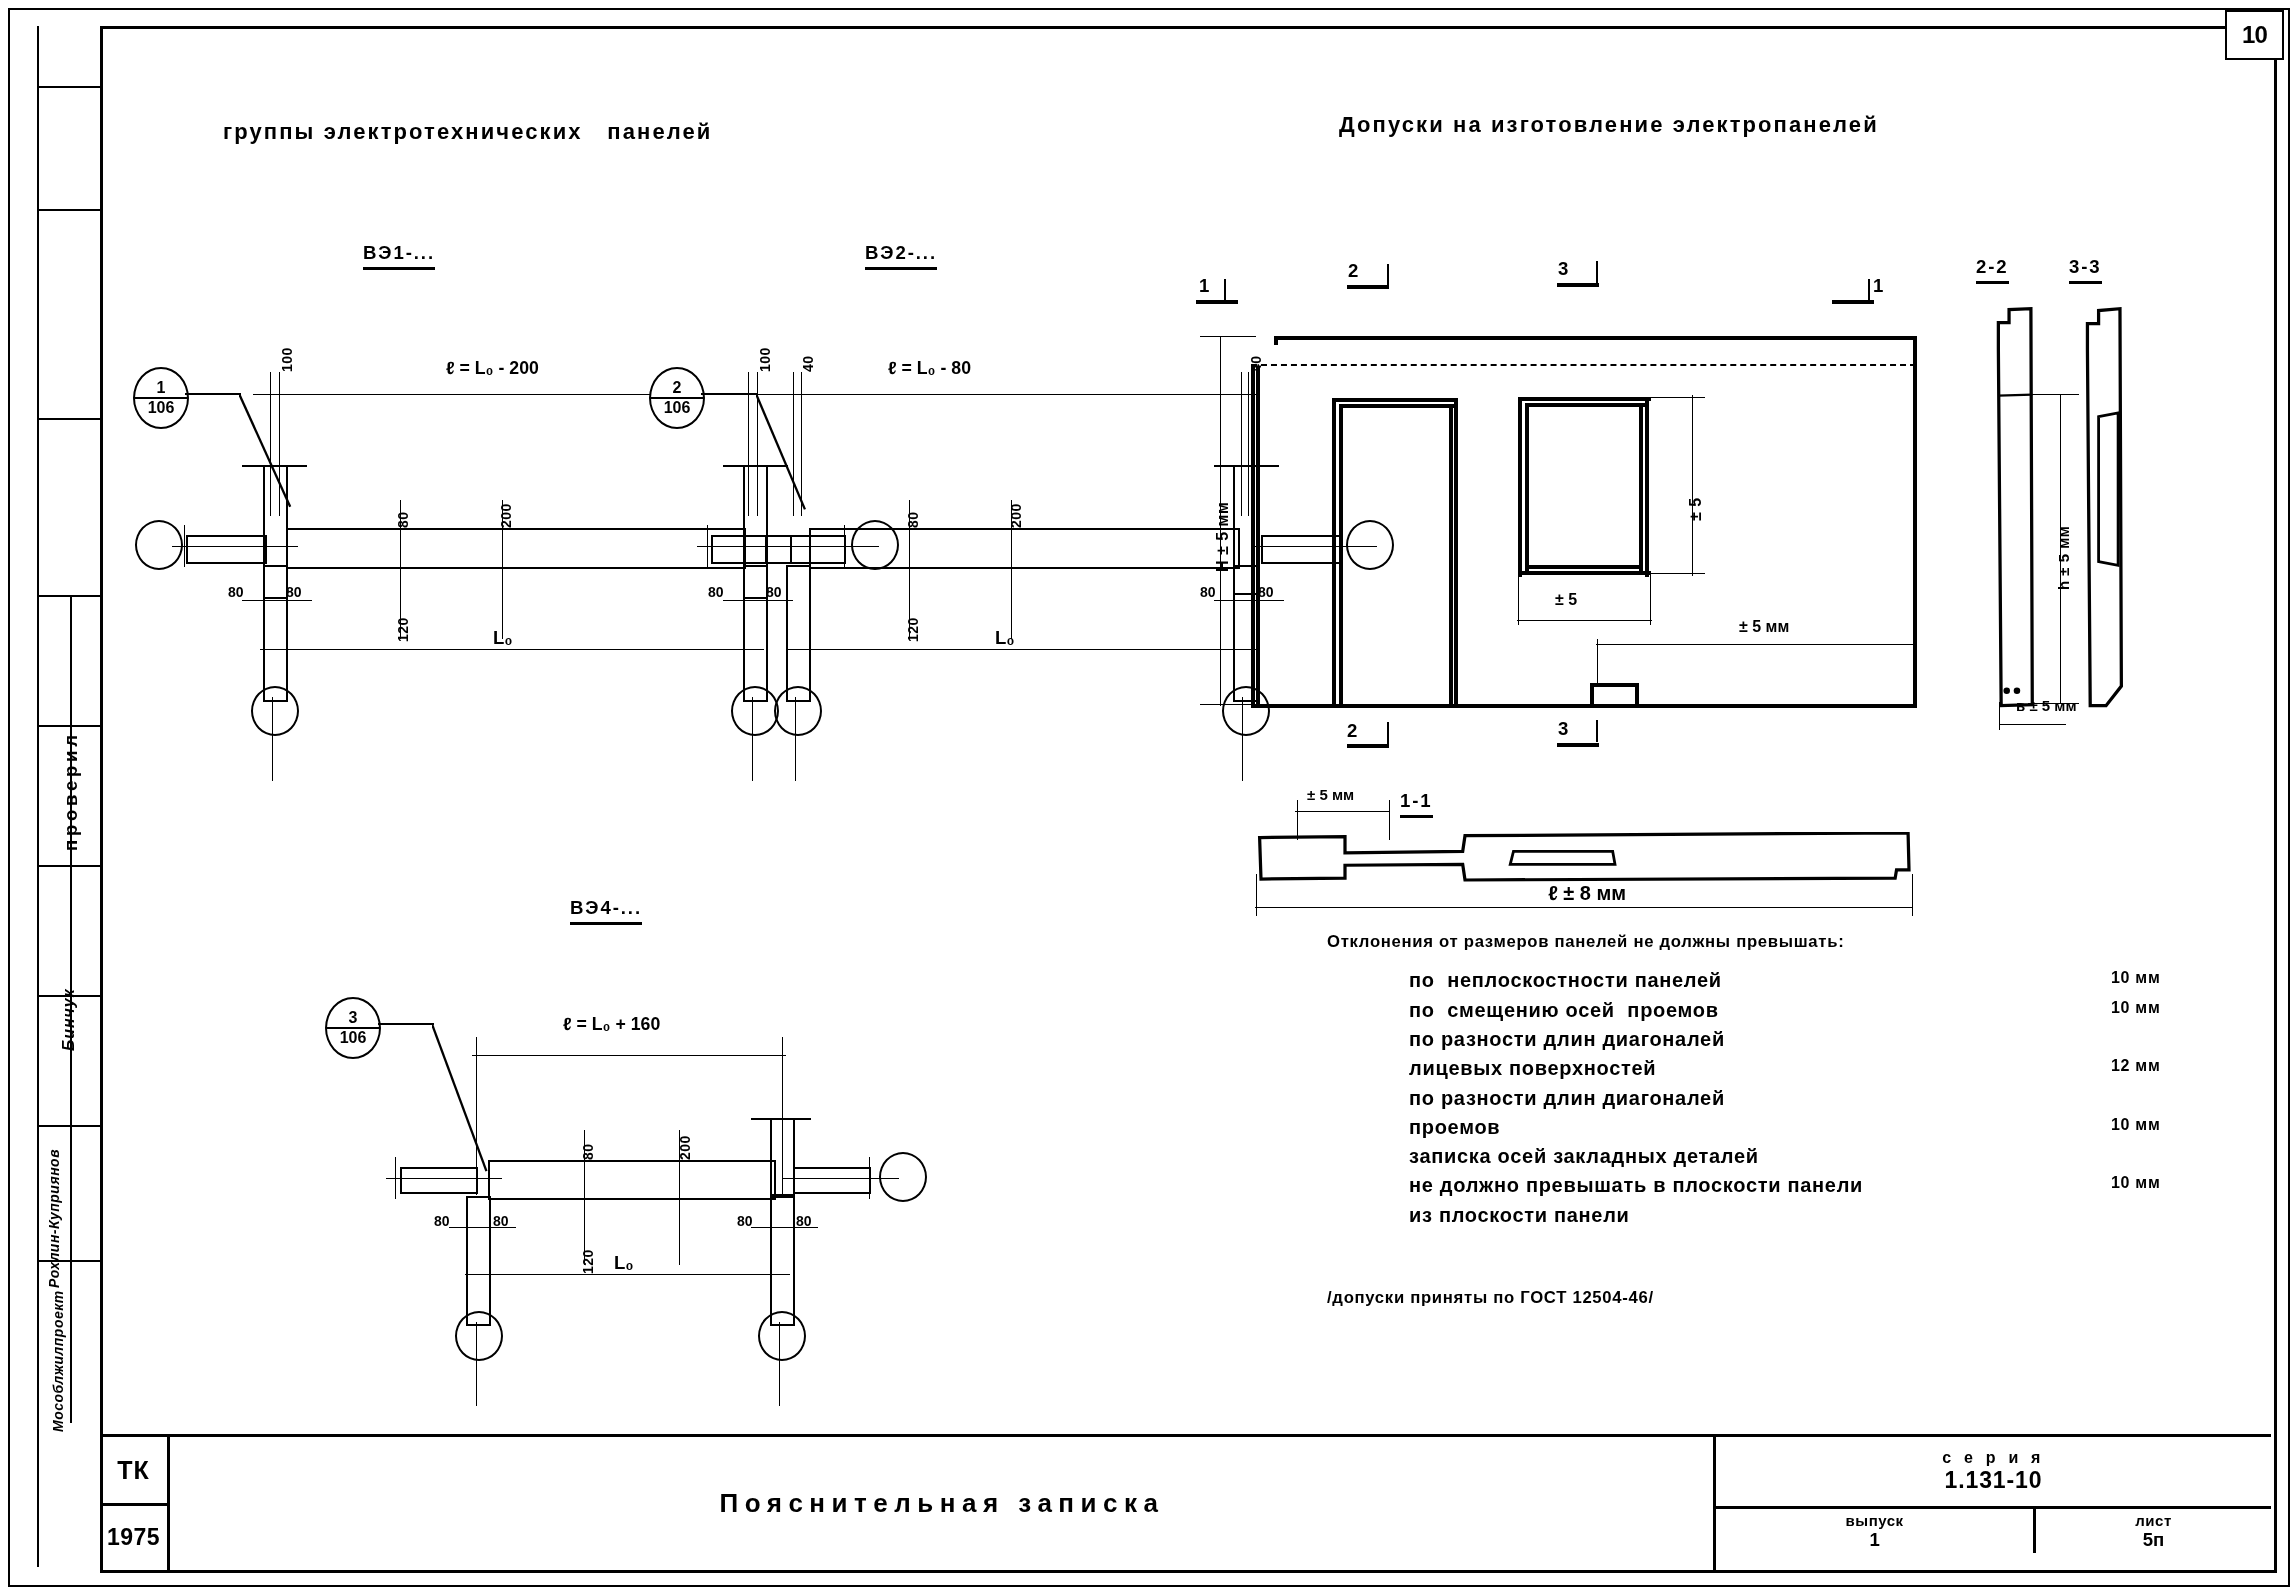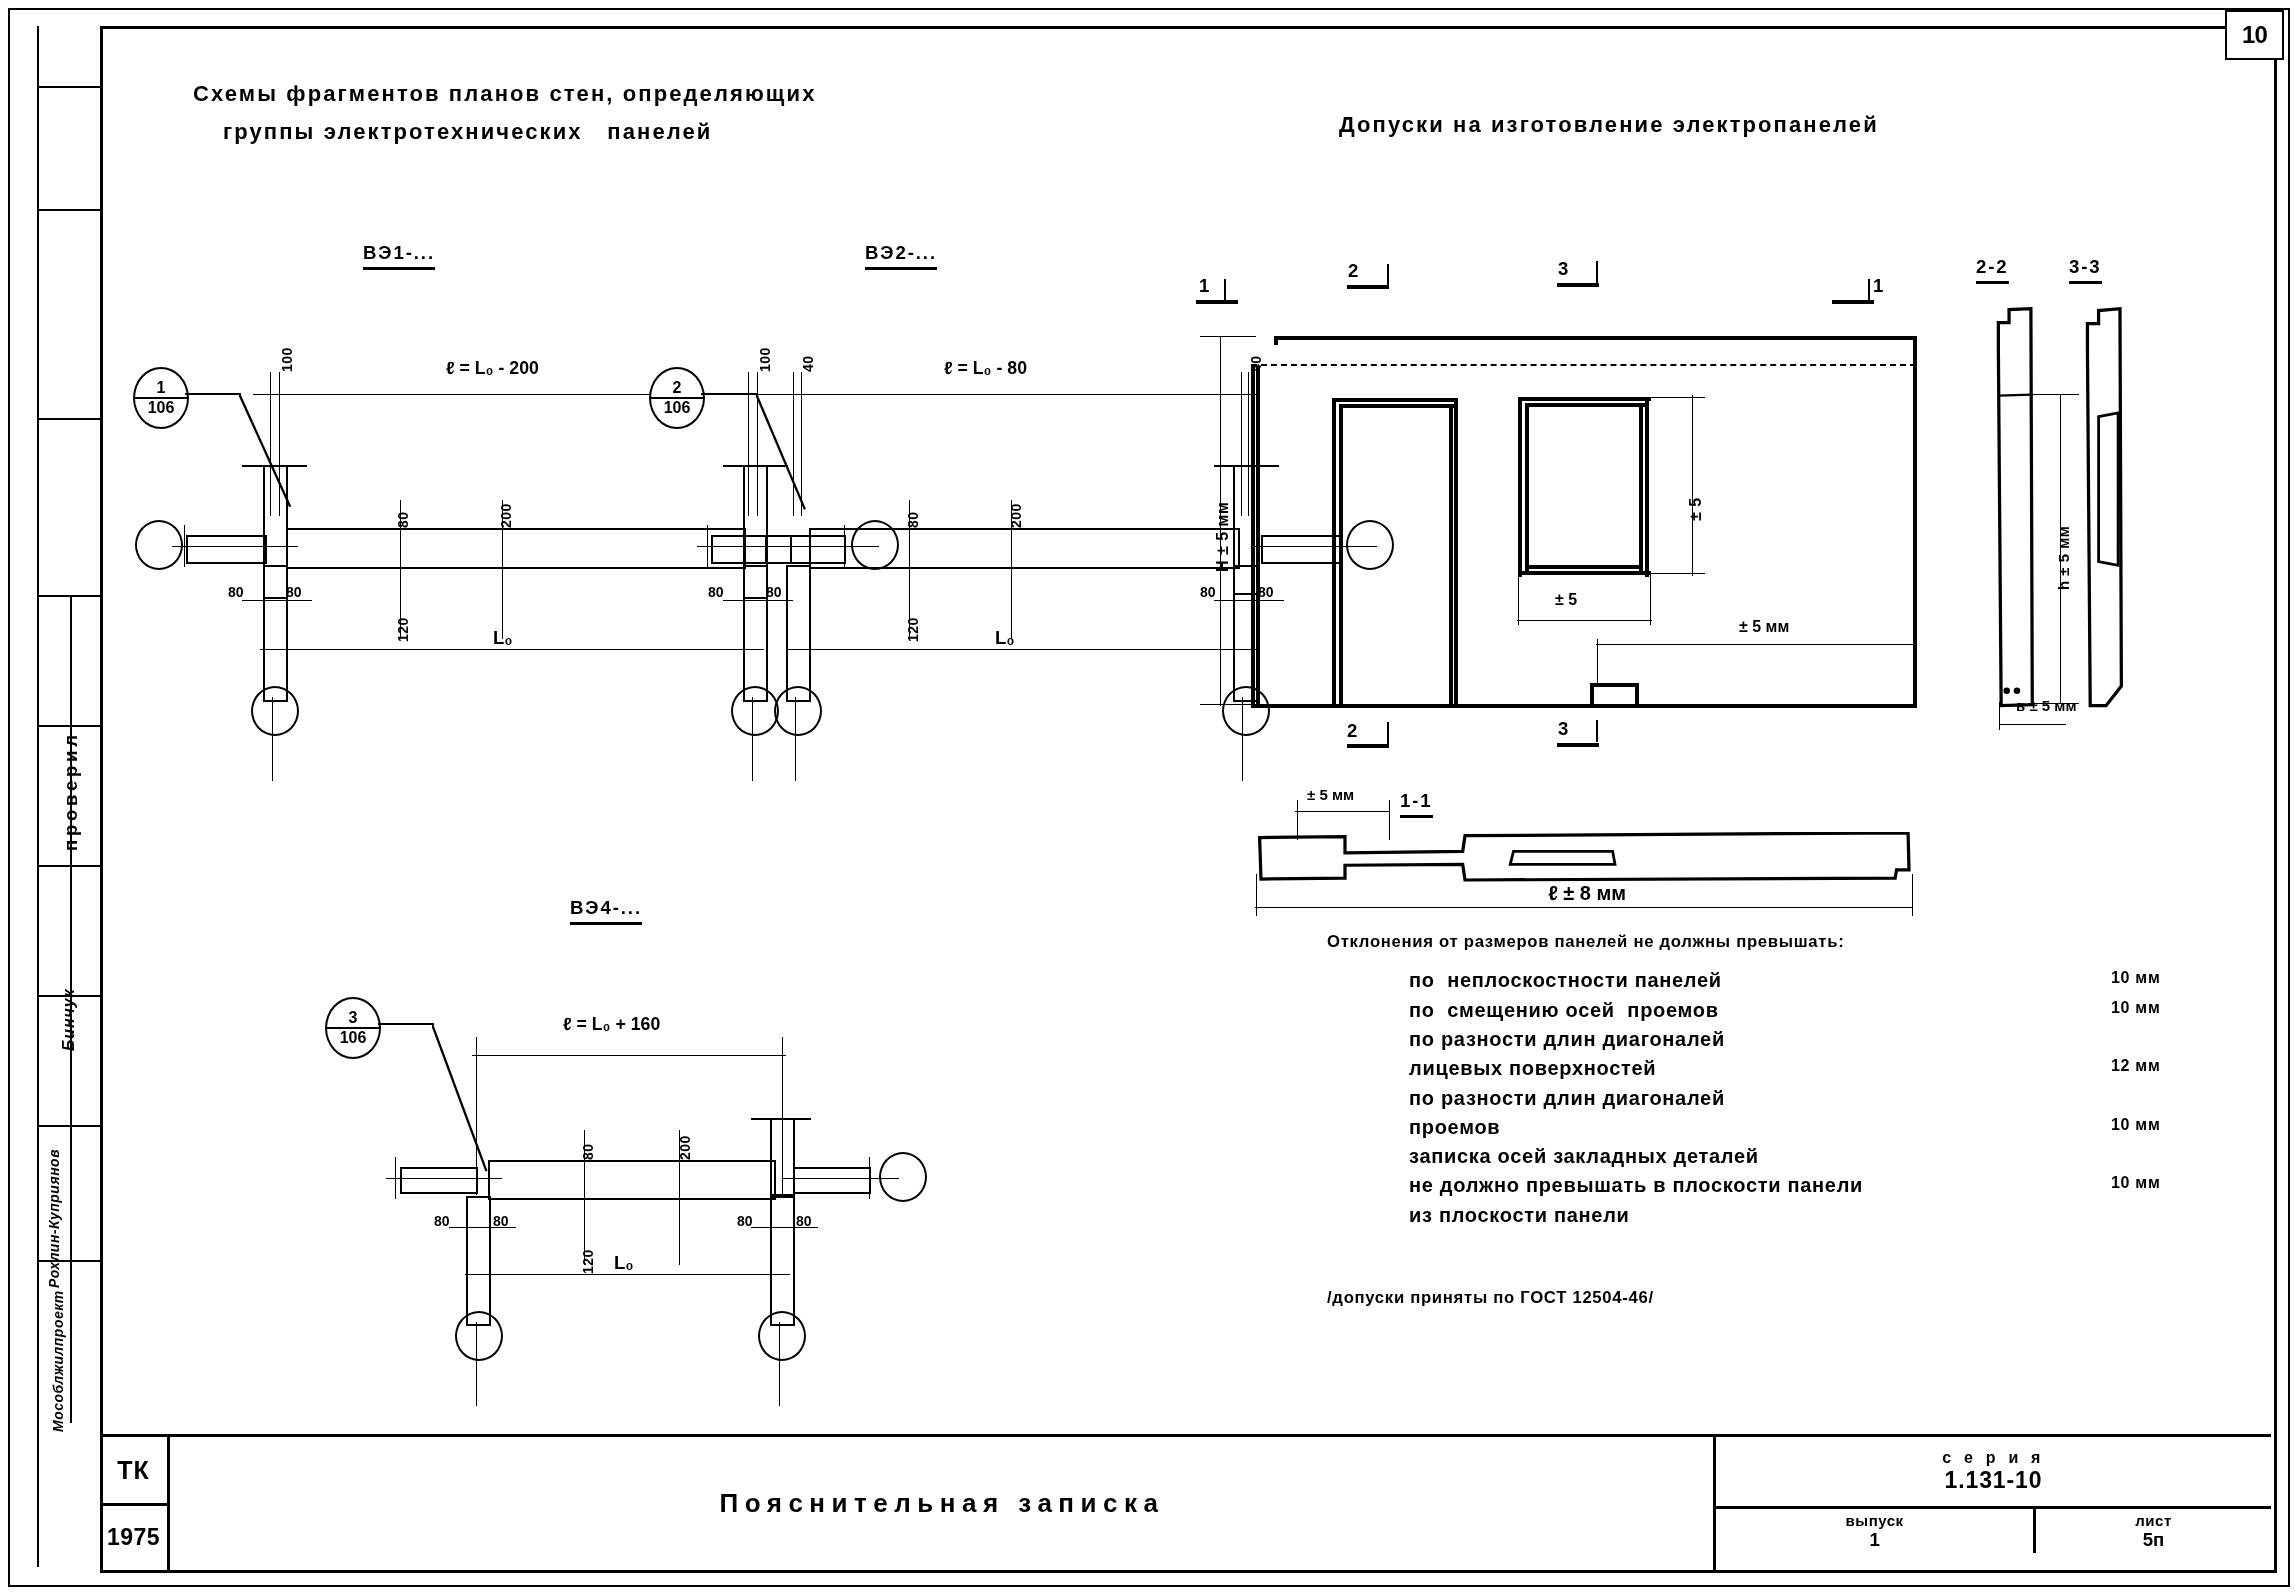--- a/index.html
+++ b/index.html
@@ -65,21 +65,20 @@
   <div class="ln h2" style="left:37px;top:995px;width:65px;"></div>
   <div class="ln h2" style="left:37px;top:1125px;width:65px;"></div>
   <div class="ln h2" style="left:37px;top:1260px;width:65px;"></div>
   <div class="ln v2" style="left:70px;top:595px;height:828px;"></div>
 
   <div class="tt" style="left:60px;top:851px;transform:rotate(-90deg);font-size:18.6px;letter-spacing:3.7px;">проверил</div>
   <div class="tt" style="left:60px;top:1051px;transform:rotate(-90deg);font-size:16px;letter-spacing:0.9px;font-style:italic;">Бинчук</div>
   <div class="tt" style="left:46px;top:1288px;transform:rotate(-90deg);font-size:14px;letter-spacing:0.5px;font-style:italic;">Рохлин-Куприянов</div>
   <div class="tt" style="left:50px;top:1432px;transform:rotate(-90deg);font-size:14px;letter-spacing:0.5px;font-style:italic;">Мособлжилпроект</div>
 
-  <div class="tt hdr" style="left:193px;top:81px;">Схемы фрагментов планов стен, определяющих</div>
   <div class="tt hdr" style="left:223px;top:119px;">группы электротехнических   панелей</div>
   <div class="tt hdr" style="left:1339px;top:112px;">Допуски на изготовление электропанелей</div>
 
   <div class="ulbl" style="left:363px;top:242px;">ВЭ1-...</div>
 
   <div class="bub" style="left:133px;top:367px;width:52px;height:58px;">
     <span>1</span>
     <span class="bl"></span>
     <span>106</span>
   </div>
@@ -147,21 +146,21 @@
     <line x1="0" y1="2" x2="105" y2="250" stroke="#000" stroke-width="5"></line>
   </svg>
 
   <div class="ln h1" style="left:774px;top:394px;width:484px;"></div>
   <div class="ln v1" style="left:793px;top:372px;height:144px;"></div>
   <div class="ln v1" style="left:801px;top:372px;height:144px;"></div>
   <div class="ln v1" style="left:1241px;top:372px;height:144px;"></div>
   <div class="ln v1" style="left:1248px;top:372px;height:144px;"></div>
   <div class="tt vdim" style="left:800px;top:372px;">40</div>
   <div class="tt vdim" style="left:1248px;top:372px;">40</div>
-  <div class="tt dim" style="left:944px;top:358px;font-size:17.7px;">ℓ = L₀ - 80</div>
+  <div class="tt dim" style="left:888px;top:358px;font-size:17.7px;">ℓ = L₀ - 80</div>
 
   <div class="rect" style="left:1233px;top:465px;width:20.5px;height:126px;"></div>
   <div class="ln h2" style="left:1214px;top:465px;width:65px;"></div>
 
   <div class="rect" style="left:809px;top:528px;width:427px;height:37px;"></div>
   <div class="rect" style="left:711px;top:535px;width:77px;height:25px;"></div>
   <div class="rect" style="left:1261px;top:535px;width:77px;height:25px;"></div>
   <div class="ln h1" style="left:697px;top:546px;width:126px;"></div>
   <div class="ln h1" style="left:1251px;top:546px;width:126px;"></div>
   <div class="ln v1" style="left:707px;top:525px;height:42px;"></div>

